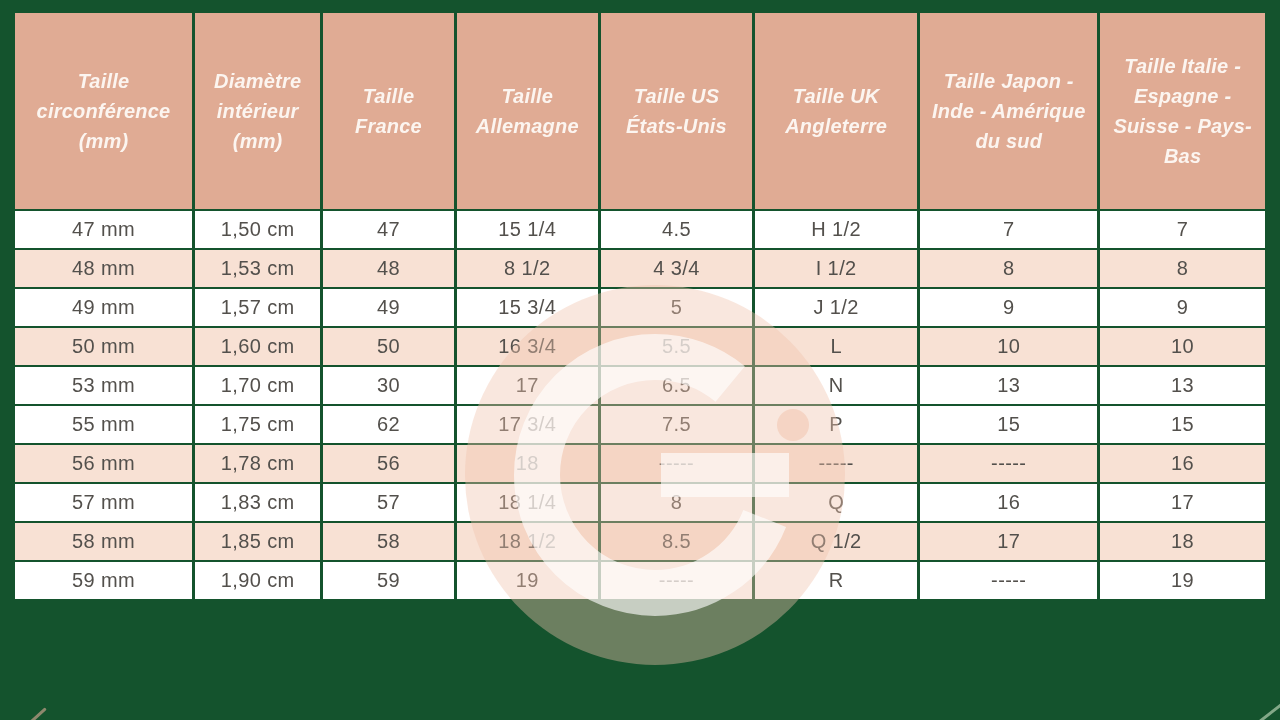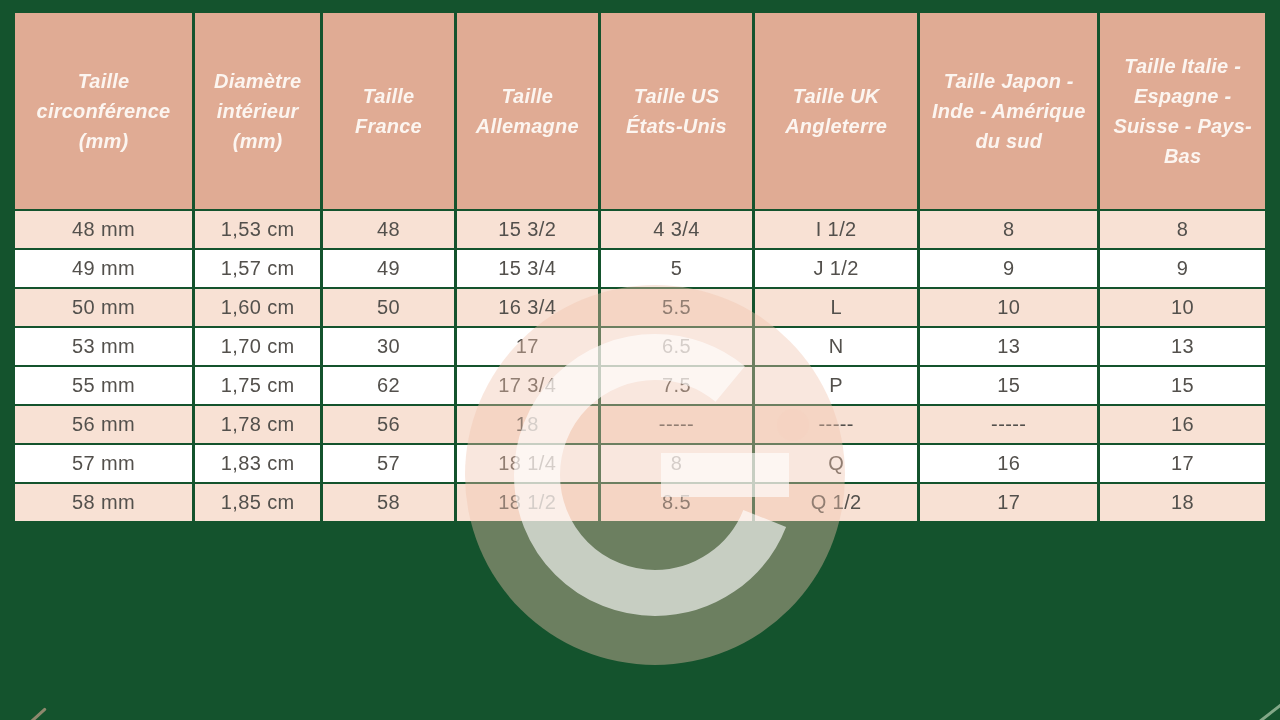--- a/index.html
+++ b/index.html
@@ -84,25 +84,35 @@
         <th>Diamètre intérieur (mm)</th>
         <th>Taille France</th>
         <th>Taille Allemagne</th>
         <th>Taille US États-Unis</th>
         <th>Taille UK Angleterre</th>
         <th>Taille Japon - Inde - Amérique du sud</th>
         <th>Taille Italie - Espagne - Suisse - Pays-Bas</th>
       </tr>
     </thead>
     <tbody>
+        <tr>
+          <td>47 mm</td>
+          <td>1,50 cm</td>
+          <td>47</td>
+          <td>15 1/4</td>
+          <td>4.5</td>
+          <td>H 1/2</td>
+          <td>7</td>
+          <td>7</td>
+        </tr>
         <tr class="alt">
           <td>48 mm</td>
           <td>1,53 cm</td>
           <td>48</td>
-          <td>15 3/2</td>
+          <td>8 1/2</td>
           <td>4 3/4</td>
           <td>I 1/2</td>
           <td>8</td>
           <td>8</td>
         </tr>
         <tr>
           <td>49 mm</td>
           <td>1,57 cm</td>
           <td>49</td>
           <td>15 3/4</td>
@@ -164,20 +174,30 @@
         <tr class="alt">
           <td>58 mm</td>
           <td>1,85 cm</td>
           <td>58</td>
           <td>18 1/2</td>
           <td>8.5</td>
           <td>Q 1/2</td>
           <td>17</td>
           <td>18</td>
         </tr>
+        <tr>
+          <td>59 mm</td>
+          <td>1,90 cm</td>
+          <td>59</td>
+          <td>19</td>
+          <td>-----</td>
+          <td>R</td>
+          <td>-----</td>
+          <td>19</td>
+        </tr>
       </tbody>
   </table>
 
   <svg class="watermark" viewBox="0 0 380 380" width="380" height="380">
     <circle cx="190" cy="190" r="190" fill="#EFC2AC" opacity="0.40"></circle>
     <circle cx="190" cy="190" r="118" fill="none" stroke="#FFFFFF" stroke-width="46" opacity="0.62" pathLength="100" stroke-dasharray="80 20" stroke-dashoffset="-6"></circle>
     <rect x="196" y="168" width="128" height="44" fill="#FFFFFF" opacity="0.62"></rect>
     <circle cx="328" cy="140" r="16" fill="#F4D3C2" opacity="0.95"></circle>
   </svg>
 

